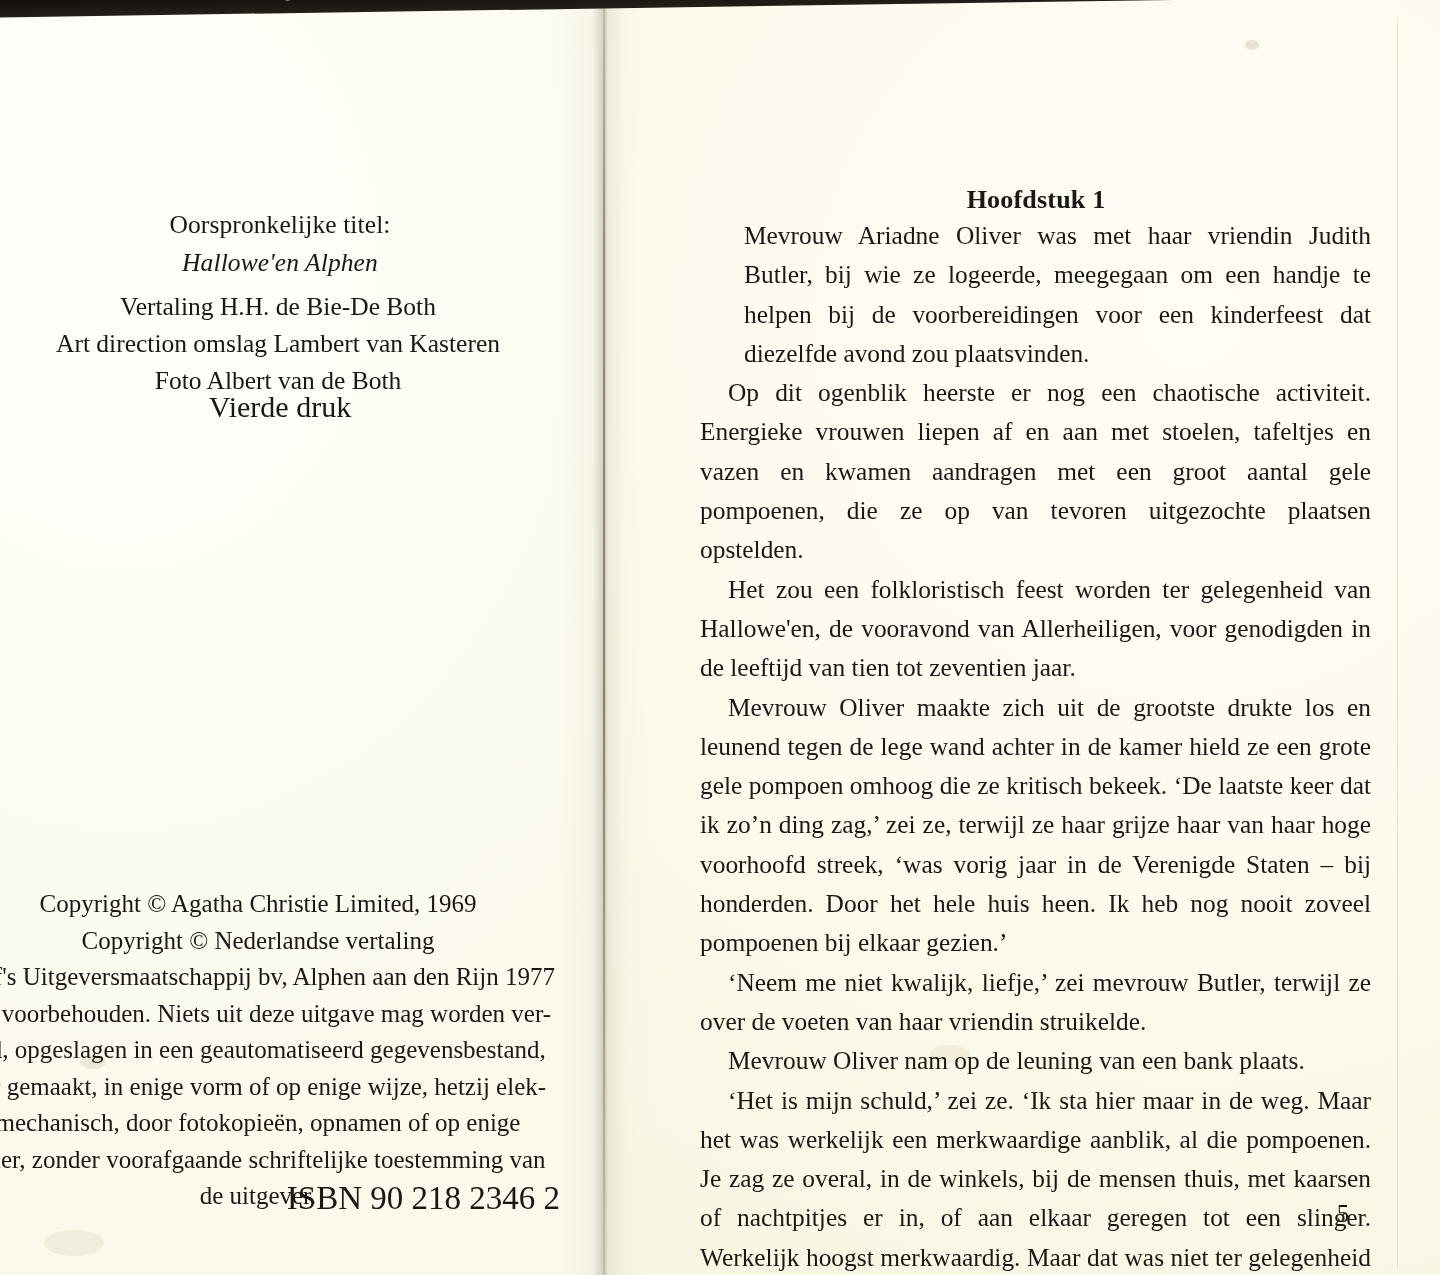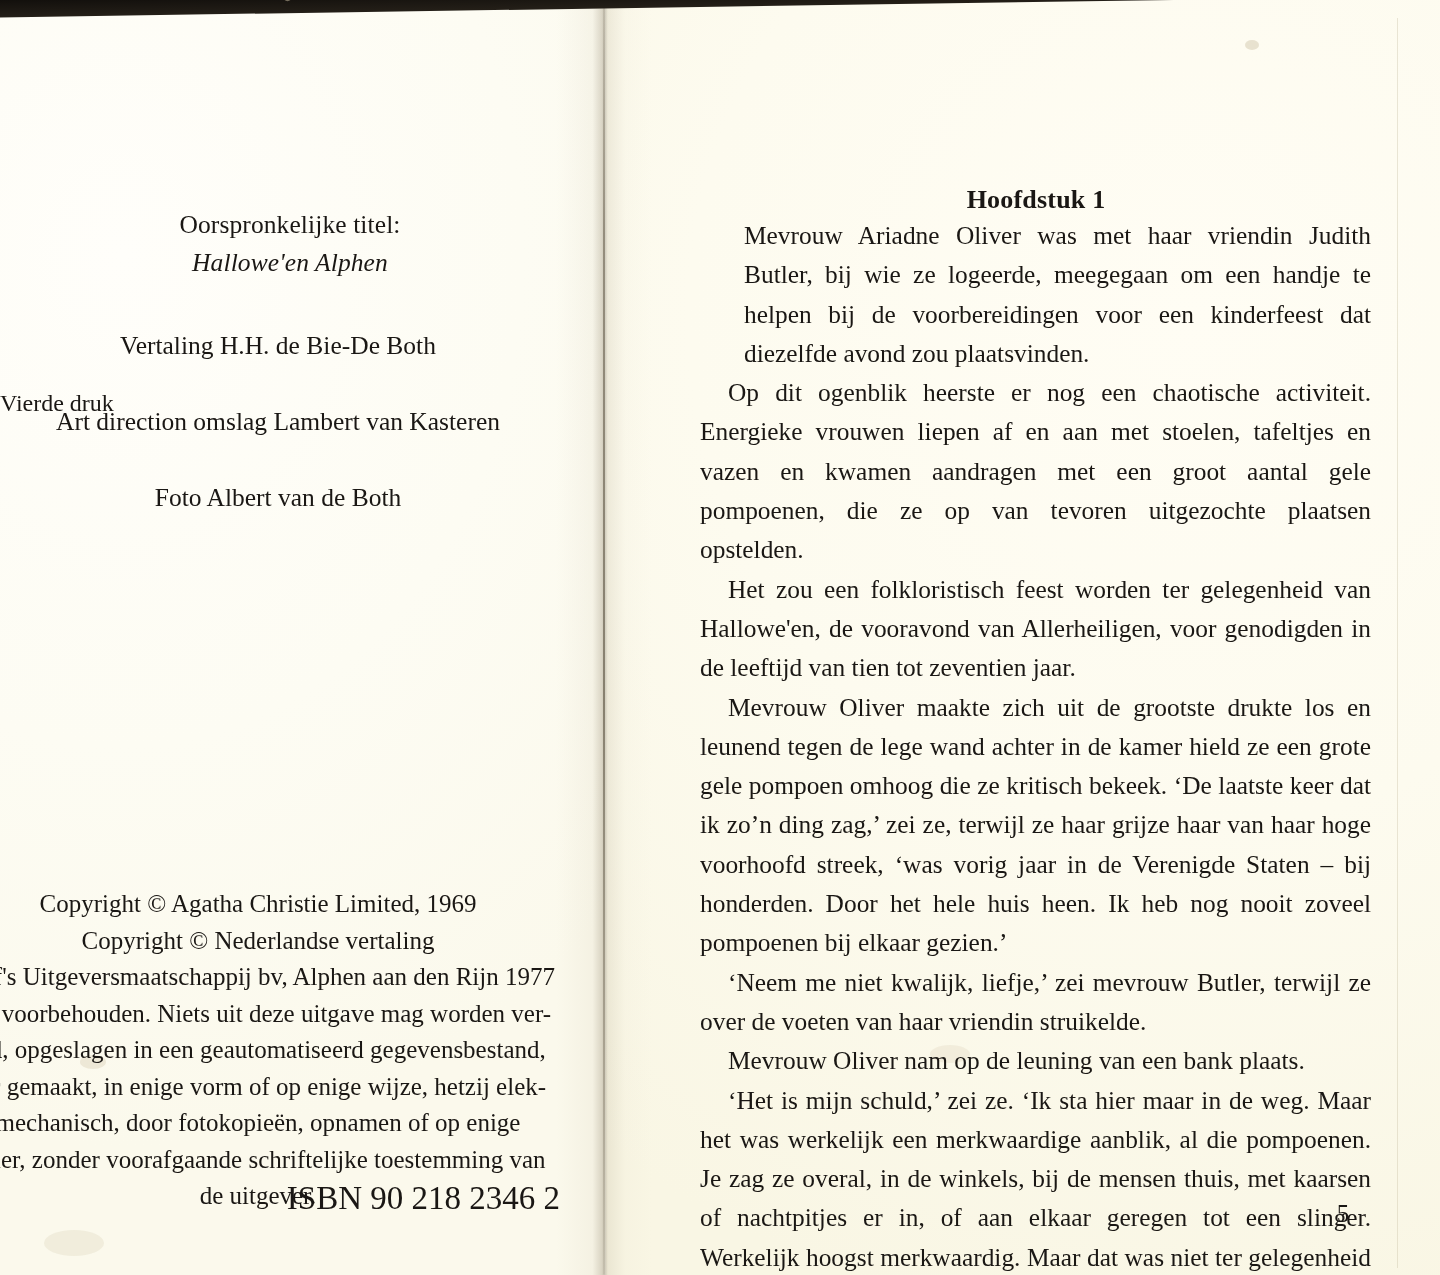--- a/index.html
+++ b/index.html
@@ -104,43 +104,43 @@
   
   .colophon-top {
     position: absolute;
     left: 0;
     top: 206px;
     width: 560px;
     text-align: center;
     font-size: 25.5px;
     line-height: 38px;
     letter-spacing: .1px;
-    padding-left: 10px;
   }
   .colophon-top .orig-title-label { display: block; }
   .colophon-top .orig-title {
     display: block;
     font-style: italic;
   }
   .credits {
     position: absolute;
     left: 0;
     top: 288px;
     width: 556px;
     text-align: center;
     font-size: 25.5px;
     line-height: 37px;
   }
-  .credits span { display: block; margin-top: 39px; }
+  .credits span { display: block; }
   .edition {
     position: absolute;
     left: 0;
     top: 390px;
     width: 560px;
-    font-size: 24px;
+    text-align: center;
+    font-size: 30px;
   }
 
   .copyright-block {
     position: absolute;
     left: -44px;
     top: 886px;
     width: 604px;
     text-align: center;
     font-size: 25px;
     line-height: 36.5px;

